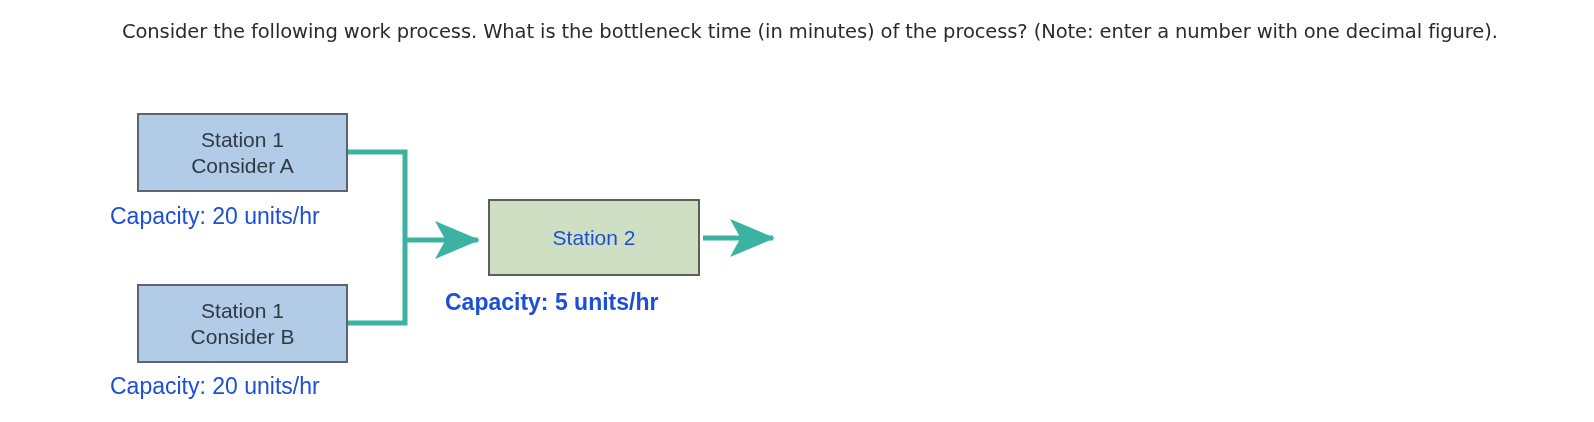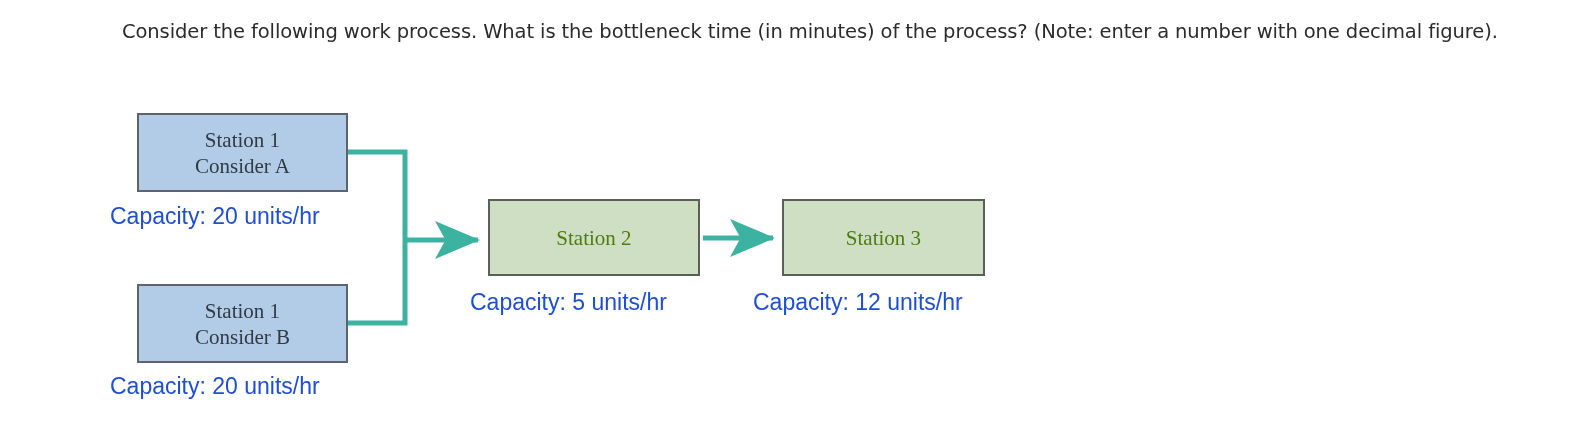--- a/index.html
+++ b/index.html
@@ -47,38 +47,38 @@
     pointer-events: none;
   }
 
   .node-box {
     position: absolute;
     box-sizing: border-box;
     display: flex;
     flex-direction: column;
     align-items: center;
     justify-content: center;
-    font-family: Liberation Serif, serif;
+    font-family: Liberation Sans, sans-serif;
     font-size: 21px;
     line-height: 26px;
     color: #2f3a44;
     text-align: center;
     z-index: 2;
   }
   .node-box.machine {
     background: #b2cbe7;
     border: 2px solid #5d6470;
     width: 211px;
     height: 79px;
   }
   .node-box.station {
     background: #ced f c4;
     background: #cfdfc4;
     border: 2px solid #5a5f58;
-    color: #4d7c0f;
+    color: #1d4ed8;
     height: 77px;
   }
 
   #node-machine-a { left: 137px; top: 113px; }
   #node-machine-b { left: 137px; top: 284px; }
   #node-station-2 { left: 488px; top: 199px; width: 212px; }
   #node-station-3 { left: 782px; top: 199px; width: 203px; }
 
   .node-line { display: block; }
 
@@ -86,21 +86,21 @@
     position: absolute;
     font-family: "Liberation Sans", sans-serif;
     font-size: 23px;
     line-height: 30px;
     color: #1d4ed8;
     white-space: nowrap;
     z-index: 2;
   }
   #capacity-machine-a { left: 110px; top: 201px; }
   #capacity-machine-b { left: 110px; top: 371px; }
-  #capacity-station-2 { left: 470px; top: 287px; }
+  #capacity-station-2 { left: 445px; top: 287px; font-weight: bold; }
   #capacity-station-3 { left: 753px; top: 287px; }
 </style>
 </head>
 <body>
 
 <div id="question-prompt">Consider the following work process. What is the bottleneck time (in minutes) of the process? (Note: enter a number with one decimal figure).</div>
 
 <div id="process-diagram">
 
   <svg id="connector-layer" viewBox="0 0 1594 422" width="1594" height="422">
@@ -126,25 +126,21 @@
 
   <div class="node-box machine" id="node-machine-b">
     <span class="node-line">Station 1</span>
     <span class="node-line">Consider B</span>
   </div>
 
   <div class="node-box station" id="node-station-2">
     <span class="node-line">Station 2</span>
   </div>
 
-  <div class="node-box station" id="node-station-3">
-    <span class="node-line">Station 3</span>
-  </div>
 
   <div class="capacity-label" id="capacity-machine-a">Capacity: 20 units/hr</div>
 
   <div class="capacity-label" id="capacity-machine-b">Capacity: 20 units/hr</div>
 
   <div class="capacity-label" id="capacity-station-2">Capacity: 5 units/hr</div>
 
-  <div class="capacity-label" id="capacity-station-3">Capacity: 12 units/hr</div>
 
 </div>
 
 </body></html>

